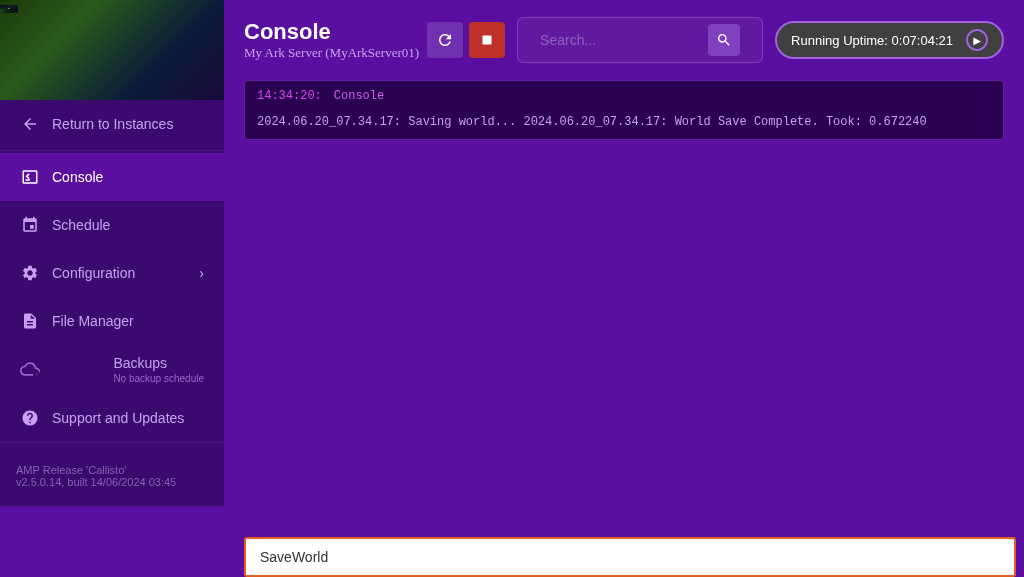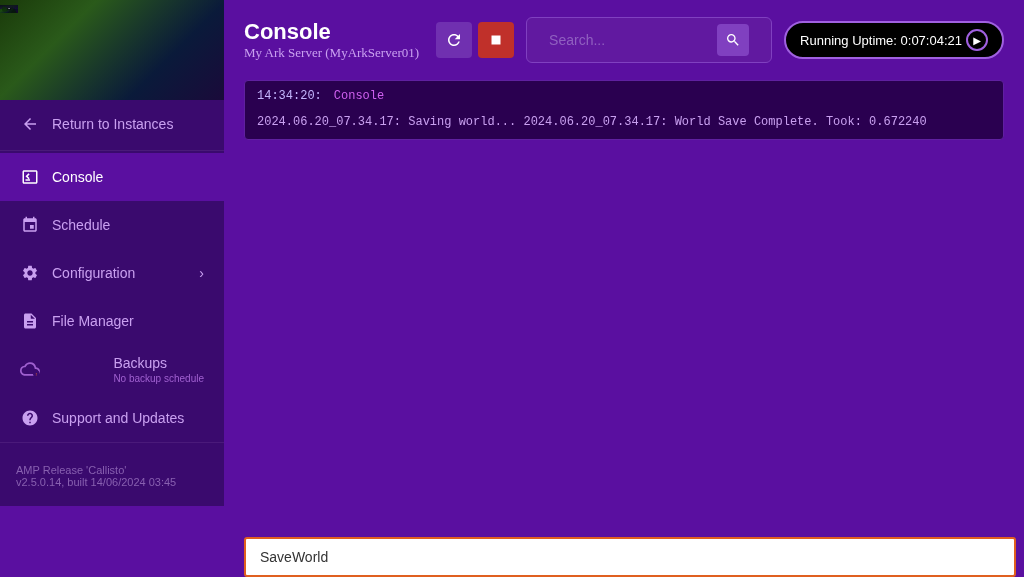--- a/index.html
+++ b/index.html
@@ -215,29 +215,29 @@
       height: 36px;
       cursor: pointer;
       display: flex;
       align-items: center;
       justify-content: center;
       color: #fff;
       font-size: 16px;
     }
 
     .uptime-badge {
-      background: #000000;
+      background: #404040;
       border: 2px solid #a060e0;
       border-radius: 20px;
       padding: 6px 14px;
       color: #fff;
       font-size: 13px;
       display: flex;
       align-items: center;
-      gap: 4px;
+      gap: 13px;
     }
 
     .uptime-play {
       width: 22px;
       height: 22px;
       border: 2px solid #a060e0;
       border-radius: 50%;
       display: flex;
       align-items: center;
       justify-content: center;
@@ -256,21 +256,21 @@
       min-height: 60px;
     }
 
     .console-line {
       display: flex;
       gap: 12px;
       flex-wrap: wrap;
     }
 
     .console-time {
-      color: #c4b5fd;
+      color: #d946ef;
       white-space: nowrap;
     }
 
     .console-label {
       color: #d060f0;
       white-space: nowrap;
     }
 
     .console-text {
       color: #c9a0f0;

